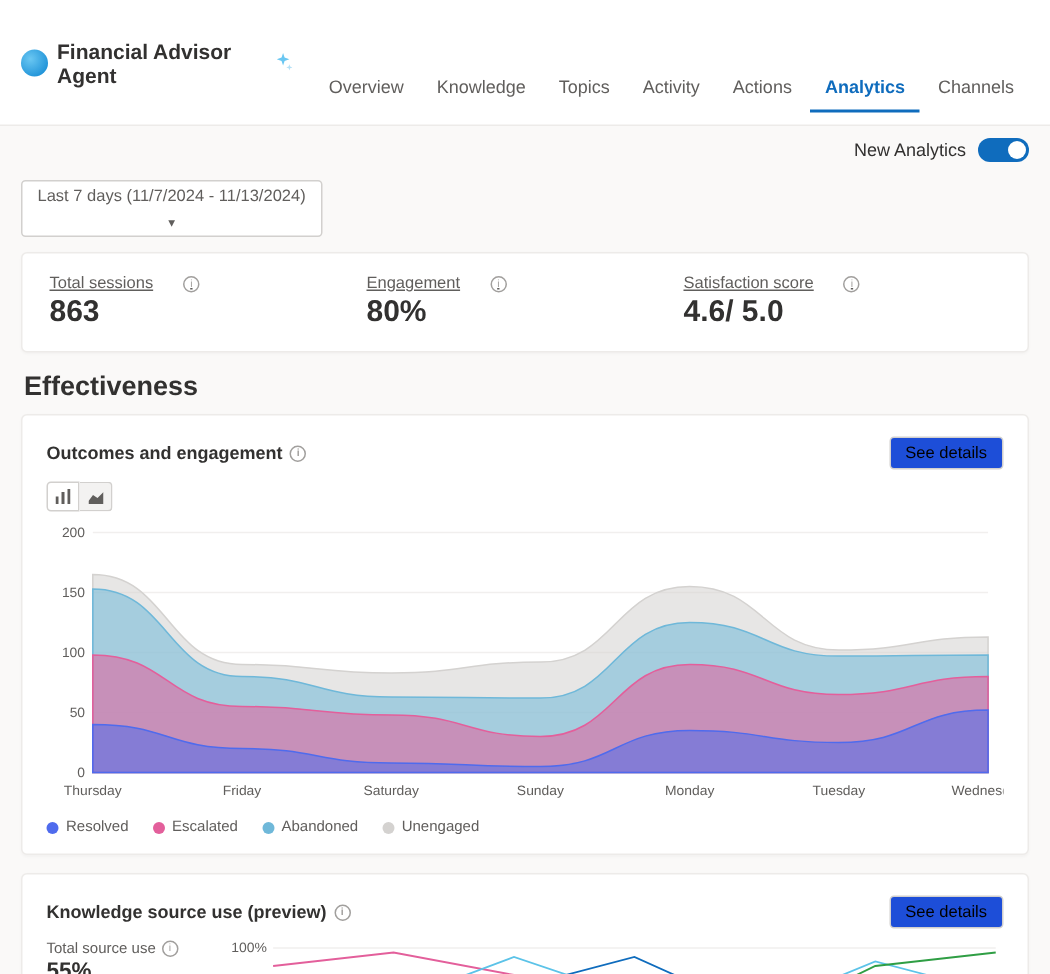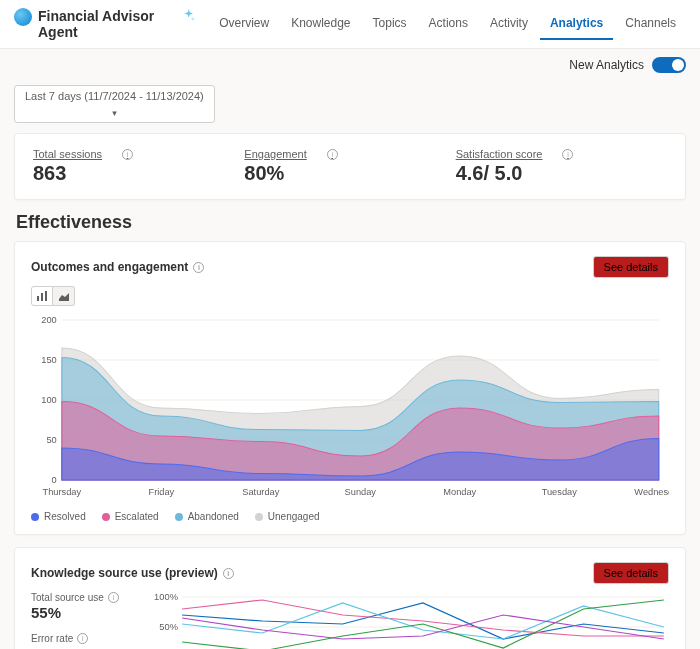--- a/index.html
+++ b/index.html
@@ -1,41 +1,41 @@
 <!DOCTYPE html>
 <html><head>
 <meta charset="utf-8">
 <style>
   * { box-sizing: border-box; margin: 0; padding: 0; }
   body { font-family: "Segoe UI", -apple-system, sans-serif; font-size: 12px; color: #323130; background: #faf9f8; }
-  .header { display: flex; padding: 8px 14px; background: #fff; border-bottom: 1px solid #edebe9; gap: 6px; }
+  .header { display: flex; align-items: center; padding: 8px 14px; background: #fff; border-bottom: 1px solid #edebe9; gap: 6px; }
   .header-logo { width: 18px; height: 18px; border-radius: 50%; background: radial-gradient(circle at 35% 35%, #6ac7f2, #0a84d1); flex-shrink: 0; }
   .header-title { font-size: 14px; font-weight: 600; margin-right: 4px; }
   .header-icon { width: 16px; height: 16px; }
   .tabs { display: flex; gap: 2px; margin-left: 8px; }
-  .tab { padding: 8px 10px; font-size: 12px; color: #605e5c; cursor: pointer; border-bottom: 2px solid transparent; }
+  .tab { padding: 8px 10px; font-size: 12px; color: #605e5c; cursor: pointer; border-bottom: 2px solid transparent; margin-top: 35px; }
   .tab.active { color: #0f6cbd; border-bottom-color: #0f6cbd; font-weight: 600; }
   .toolbar { display: flex; justify-content: flex-end; align-items: center; padding: 8px 14px; gap: 8px; }
   .toggle-label { font-size: 12px; color: #323130; }
   .toggle { width: 34px; height: 16px; border-radius: 8px; background: #0f6cbd; position: relative; cursor: pointer; }
   .toggle::after { content: ""; position: absolute; width: 12px; height: 12px; border-radius: 50%; background: #fff; top: 2px; right: 2px; }
   .content { padding: 0 14px 14px; }
   .date-pill { display: inline-flex; align-items: center; gap: 6px; padding: 4px 10px; font-size: 11px; background: #fff; border: 1px solid #d2d0ce; border-radius: 3px; color: #605e5c; cursor: pointer; margin: 4px 0 10px; flex-direction: column; }
   .chev { font-size: 9px; }
   .card { background: #fff; border: 1px solid #edebe9; border-radius: 4px; margin-bottom: 12px; box-shadow: 0 1px 2px rgba(0,0,0,0.03); }
   .kpi-row { display: flex; padding: 14px 18px; }
   .kpi { flex: 1; }
   .kpi-label { font-size: 11px; color: #605e5c; display: flex; align-items: center; gap: 20px; text-decoration: underline; }
   .kpi-value { font-size: 20px; font-weight: 600; margin-top: 2px; }
   .info-icon { display: inline-flex; width: 11px; height: 11px; border: 1px solid #a19f9d; border-radius: 50%; font-size: 7px; align-items: center; justify-content: center; color: #a19f9d; }
   .sec-title { font-size: 18px; font-weight: 600; margin: 4px 0 8px 2px; }
   .card-inner { padding: 14px 16px 12px; }
   .card-head { display: flex; justify-content: space-between; align-items: center; margin-bottom: 8px; }
   .card-title { font-size: 12px; font-weight: 600; display: flex; align-items: center; gap: 5px; }
-  .btn { padding: 4px 10px; font-size: 11px; background: #b91c1c; border: 1px solid #d2d0ce; border-radius: 3px; cursor: pointer; }
+  .btn { padding: 4px 10px; font-size: 11px; background: #1d4ed8; border: 1px solid #d2d0ce; border-radius: 3px; cursor: pointer; }
   .view-toggle { display: flex; gap: 0; margin-left: auto; margin-bottom: 4px; }
   .vt-btn { width: 22px; height: 20px; border: 1px solid #d2d0ce; background: #fff; display: flex; align-items: center; justify-content: center; font-size: 10px; cursor: pointer; }
   .vt-btn:first-child { border-radius: 3px 0 0 3px; }
   .vt-btn:last-child { border-radius: 0 3px 3px 0; border-left: none; background: #f3f2f1; }
   .chart-box { position: relative; }
   .legend { display: flex; gap: 16px; justify-content: flex-start; margin-top: 8px; flex-wrap: wrap; }
   .legend-item { display: flex; align-items: center; gap: 5px; font-size: 10px; color: #605e5c; }
   .dot { width: 8px; height: 8px; border-radius: 50%; }
   .ks-body { display: flex; gap: 20px; }
   .ks-left { width: 100px; flex-shrink: 0; }
@@ -52,22 +52,22 @@
   <div class="header-logo"></div>
   <div class="header-title">Financial Advisor Agent</div>
   <svg class="header-icon" viewBox="0 0 16 16">
       <path fill="#6ac7f2" d="M8 0l1.2 3.6L13 5l-3.8 1.4L8 10 6.8 6.4 3 5l3.8-1.4z"></path>
       <path fill="#b4e0f6" d="M13 9l.6 1.8L15.5 11.5l-1.9.7L13 14l-.6-1.8-1.9-.7 1.9-.7z"></path>
     </svg>
   <div class="tabs">
     <div class="tab">Overview</div>
     <div class="tab">Knowledge</div>
     <div class="tab">Topics</div>
+    <div class="tab">Activity</div>
     <div class="tab">Actions</div>
-    <div class="tab">Activity</div>
     <div class="tab active">Analytics</div>
     <div class="tab">Channels</div>
   </div>
 </div>
 
 <div class="toolbar">
   <span class="toggle-label">New Analytics</span>
   <div class="toggle"></div>
 </div>
 

